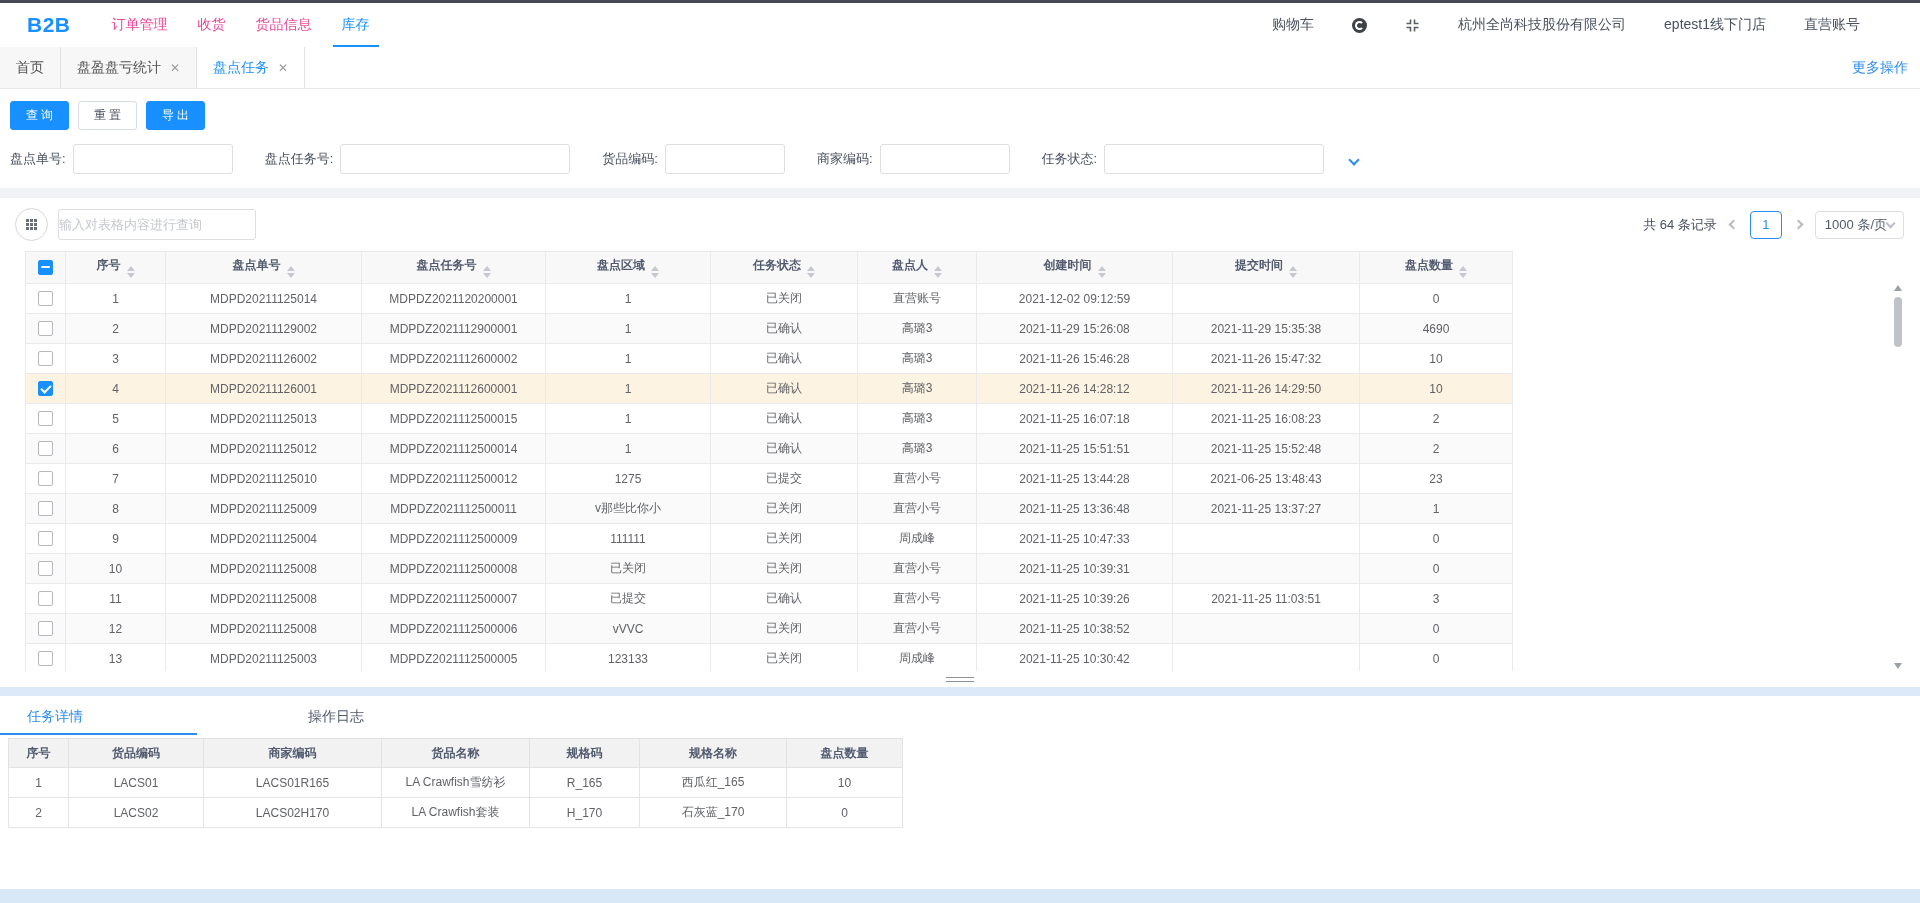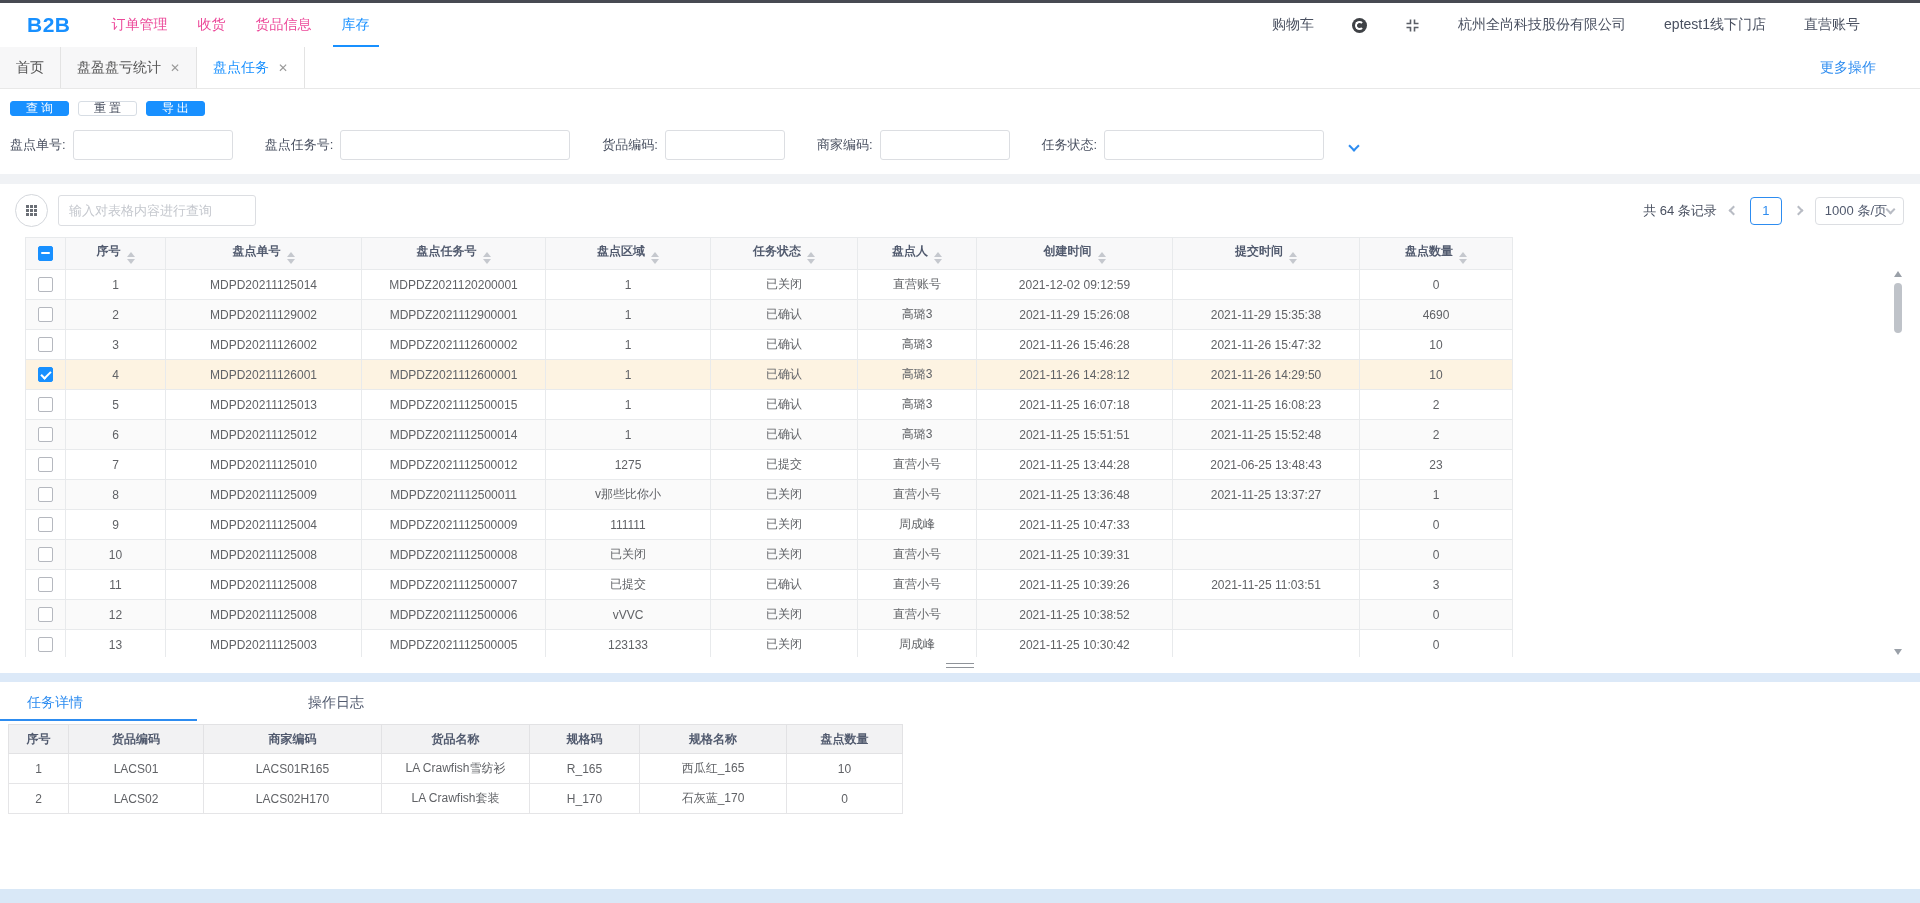--- a/index.html
+++ b/index.html
@@ -17,43 +17,43 @@
   .nav-right { margin-left:auto; display:flex; align-items:center; gap:38px; font-size:14px; color:#495060; }
   .service-icon { width:15px; height:15px; border-radius:50%; background:#3f4246; position:relative; display:inline-block; }
   .service-icon::after { content:""; position:absolute; inset:3px; border:2px solid #fff; border-right-color:transparent; border-radius:50%; }
 
   
   .tabbar { height:42px; display:flex; align-items:stretch; background:#fff; border-bottom:1px solid #e8e8e8; }
   .tab { display:flex; align-items:center; gap:9px; padding:0 16px; font-size:14px; color:#555;
          background:#f7f7f8; border-right:1px solid #e3e3e3; cursor:pointer; }
   .tab.active { background:#fff; color:#1890ff; }
   .tab-close { color:#9a9a9a; font-size:12px; line-height:1; }
-  .more-link { margin-left:auto; align-self:center; color:#2d8cf0; font-size:14px; padding-right:44px; cursor:pointer; }
+  .more-link { margin-left:auto; align-self:center; color:#2d8cf0; font-size:14px; padding-right:12px; cursor:pointer; }
 
   
   .query { padding:12px 0 14px 10px; background:#fff; }
   .btn-row { display:flex; gap:9px; margin-bottom:14px; }
-  .btn { height:15px; padding:0 12px 0 15px; font-size:12px; letter-spacing:3px; border-radius:3px;
+  .btn { height:29px; padding:0 12px 0 15px; font-size:12px; letter-spacing:3px; border-radius:3px;
          display:flex; align-items:center; cursor:pointer; border:1px solid #d7dde4; background:#fff; color:#495060; }
   .btn.primary { background:#1890ff; border-color:#1890ff; color:#fff; }
   .filter-row { display:flex; align-items:center; gap:32px; font-size:13px; color:#495060; }
   .filter-group { display:flex; align-items:center; gap:7px; }
   .filter-input { height:30px; border:1px solid #dcdee2; border-radius:3px; padding:0 8px; font-size:13px; color:#515a6e; outline:none; }
   .expand-chev { color:#2d8cf0; margin-left:-6px; }
 
   .gray-band { height:10px; background:#f0f2f5; }
 
   
   .toolbar { display:flex; align-items:center; padding:10px 16px 10px 15px; background:#fff; }
   .grid-btn { width:33px; height:33px; border-radius:50%; border:1px solid #d4d7dc; background:#fff;
               display:flex; align-items:center; justify-content:center; cursor:pointer; }
   .grid-icon { display:grid; grid-template-columns:repeat(3,3px); grid-auto-rows:3px; gap:1px; }
   .grid-icon i { background:#6b6f76; }
   .search-input { width:198px; height:31px; margin-left:10px; border:1px solid #dcdee2; border-radius:3px;
-                  padding:0 10px; font-size:13px; outline:none; color:#515a6e;
+                  padding:0 0; font-size:13px; outline:none; color:#515a6e;
                   font-family:"Liberation Sans","DejaVu Sans",sans-serif; }
   .search-input::placeholder { color:#c5c8ce; }
   .pagination { margin-left:auto; display:flex; align-items:center; gap:13px; font-size:13px; color:#495060; }
   .chev { display:inline-block; width:7px; height:7px; border-left:2px solid #b8bcc4; border-bottom:2px solid #b8bcc4; }
   .chev.left  { transform:rotate(45deg); }
   .chev.right { transform:rotate(-135deg); }
   .chev.down  { transform:rotate(-45deg); margin-top:-3px; }
   .chev.blue  { border-color:#2d8cf0; width:8px; height:8px; }
   .page-box { min-width:32px; height:28px; border:1px solid #2d8cf0; border-radius:4px; color:#2d8cf0;
               display:flex; align-items:center; justify-content:center; font-size:13px; cursor:pointer; }

